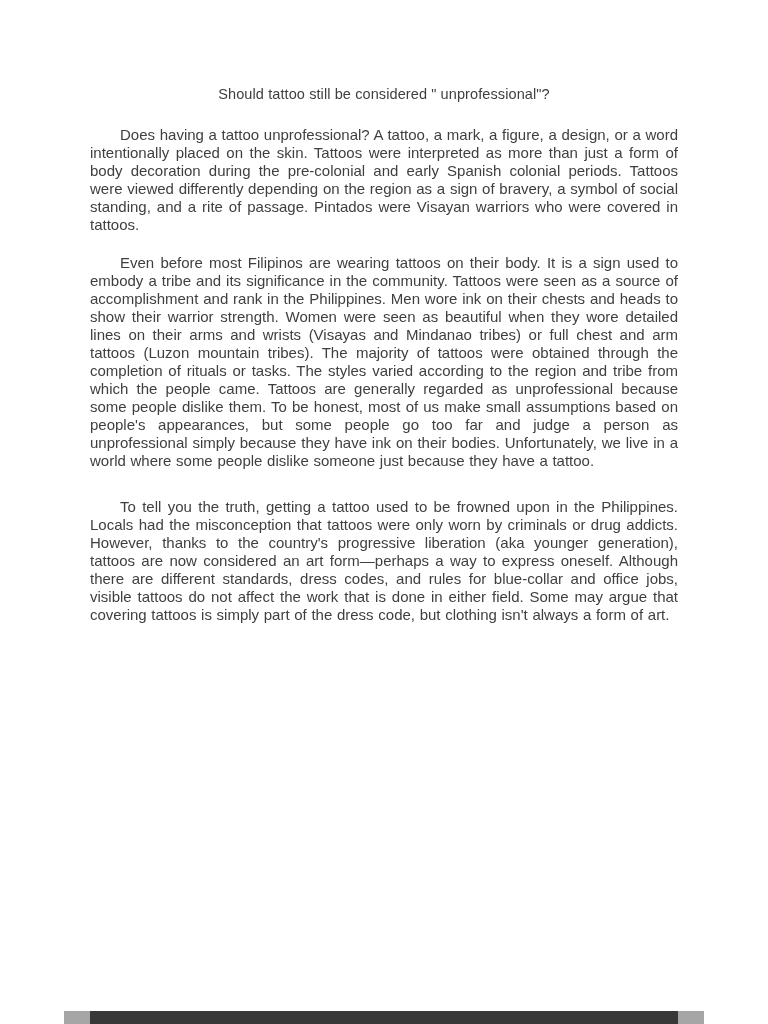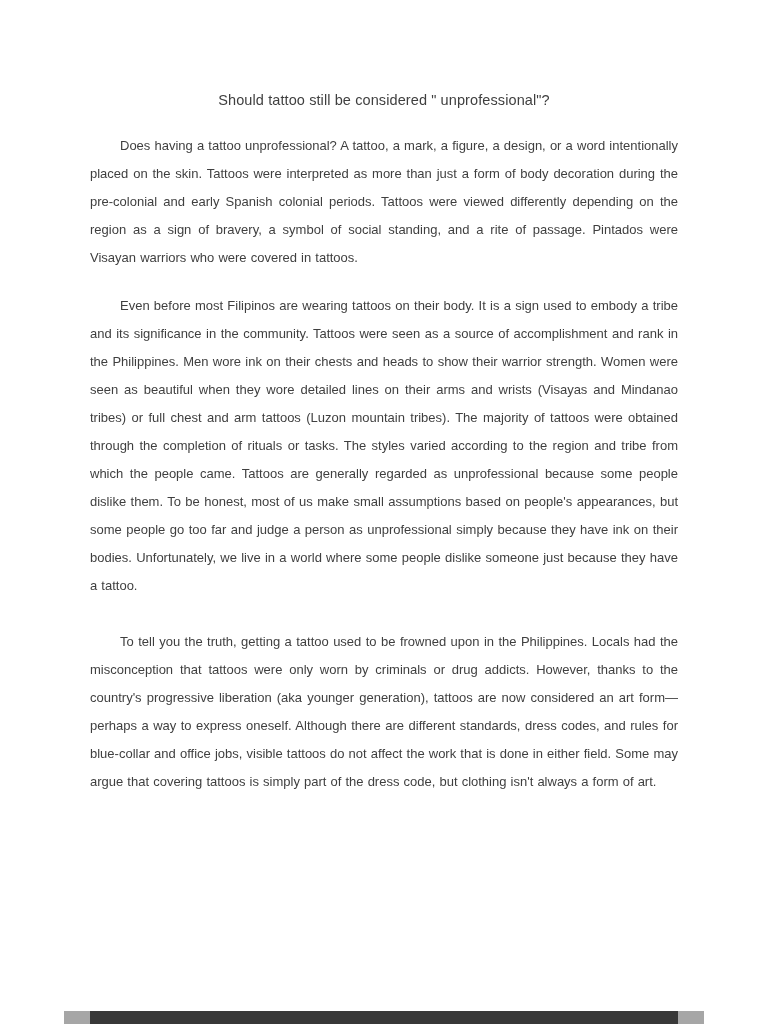--- a/index.html
+++ b/index.html
@@ -12,34 +12,34 @@
     width: 768px;
     height: 1024px;
     background: #ffffff;
     overflow: hidden;
     font-family: "Liberation Sans", "DejaVu Sans", sans-serif;
     color: #3f3f3f;
   }
   .doc-page {
     position: absolute;
     left: 90px;
-    top: 92px;
+    top: 86px;
     width: 588px;
   }
   .doc-title {
     font-size: 14.5px;
     font-weight: normal;
     text-align: center;
     margin: 0 0 24px 0;
     color: #3f3f3f;
     letter-spacing: 0.1px;
   }
   .doc-paragraph {
-    font-size: 13px;
-    line-height: 28px;
+    font-size: 15px;
+    line-height: 18px;
     text-align: justify;
     text-indent: 30px;
     margin: 0 0 20px 0;
     word-spacing: 0.5px;
   }
   .doc-paragraph.extra-gap {
     margin-top: 28px;
   }
   .next-page-edge {
     position: absolute;

